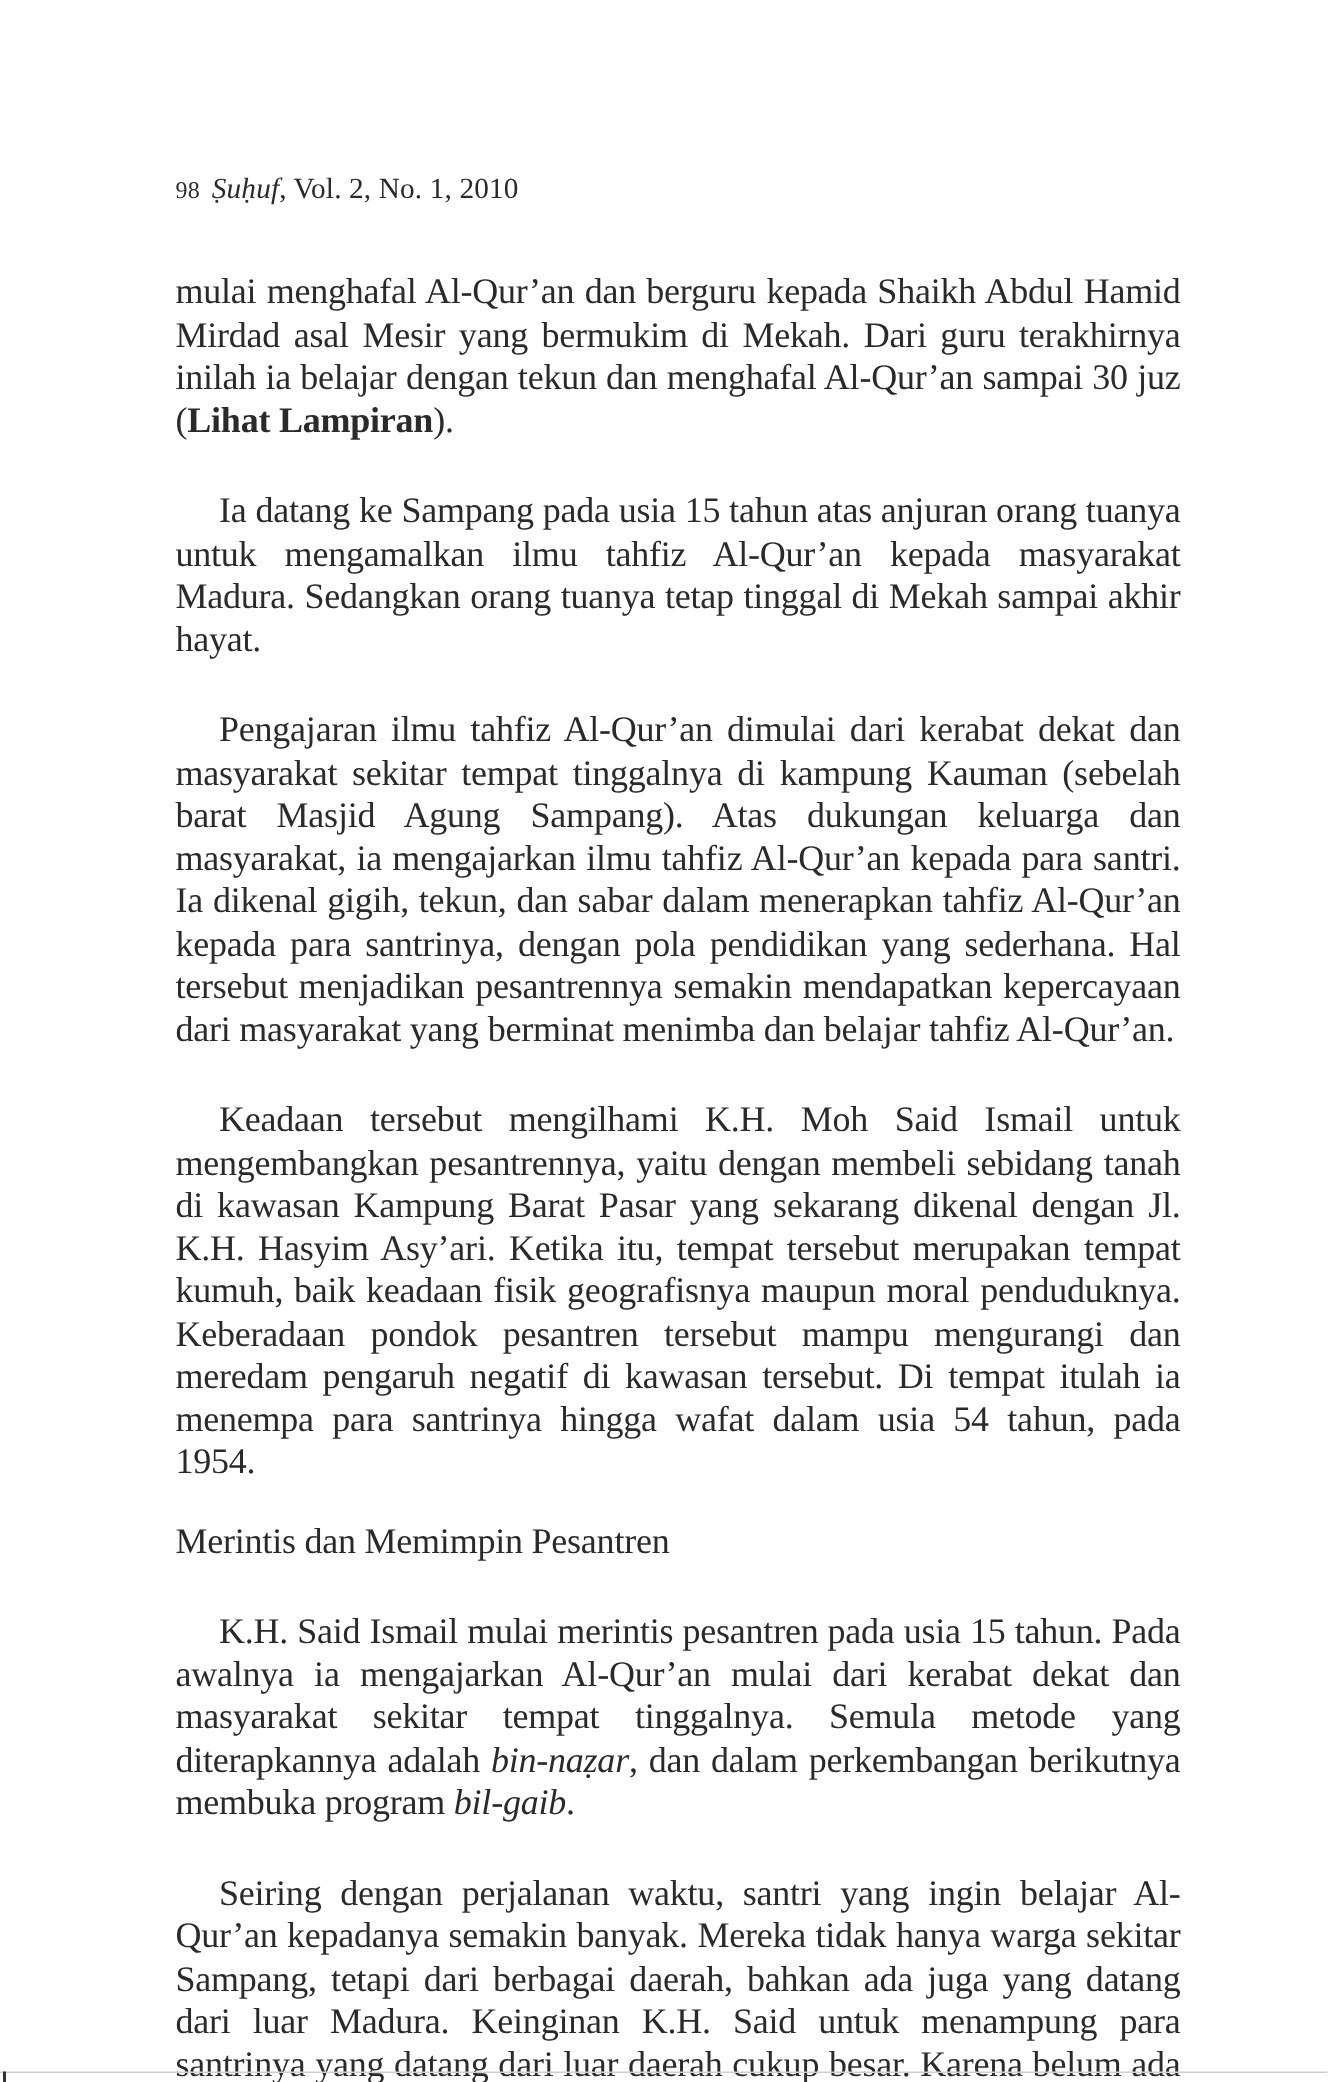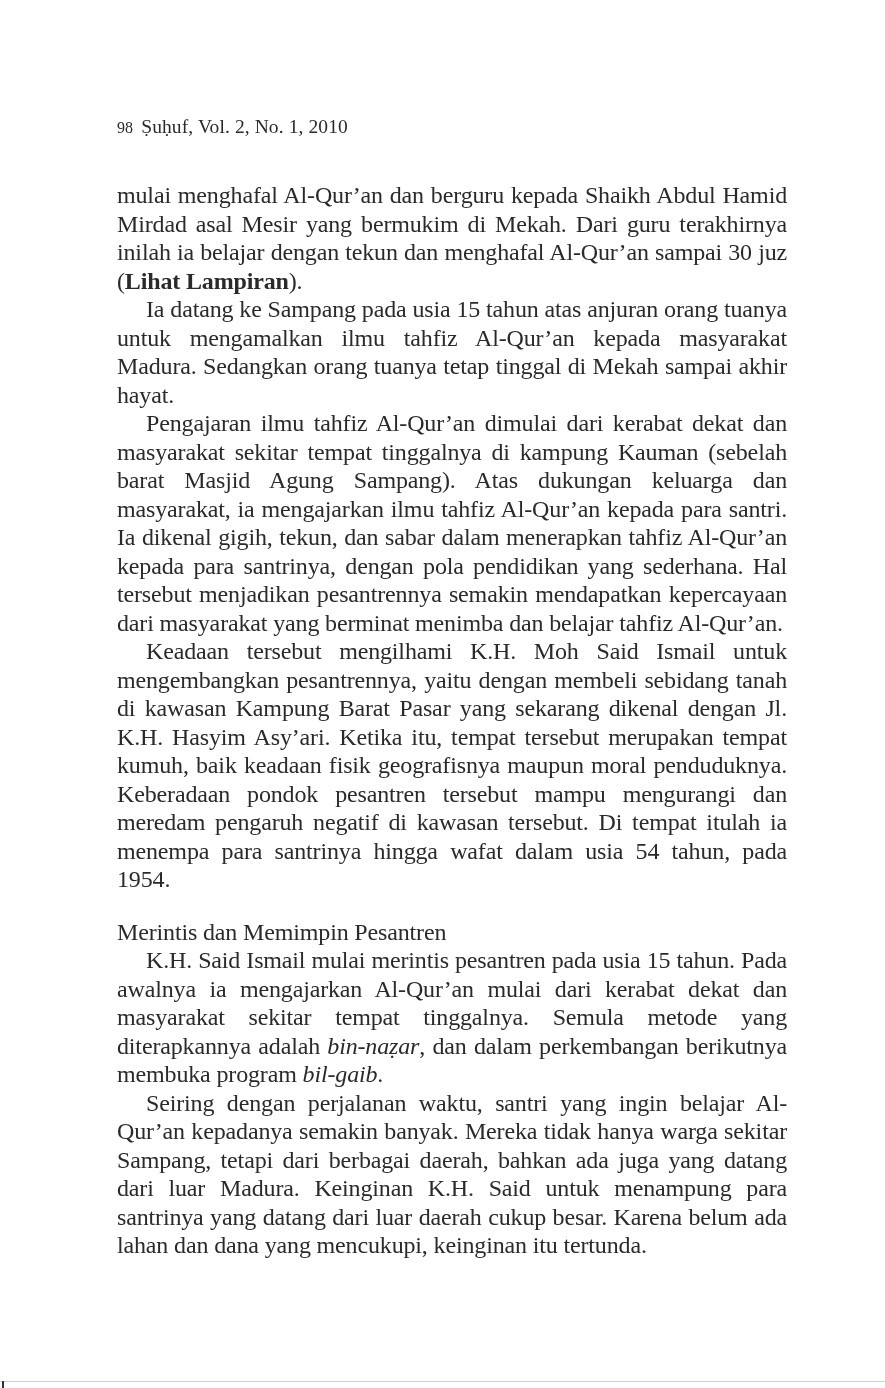--- a/index.html
+++ b/index.html
@@ -4,27 +4,27 @@
 <style>
   html, body { margin: 0; padding: 0; }
   body {
     width: 885px; height: 1388px; background: #ffffff; position: relative; overflow: hidden;
     font-family: "Liberation Serif", "DejaVu Serif", serif; color: #2a2a2a;
   }
   .header {
     position: absolute; left: 117px; top: 116px; font-size: 19.5px; letter-spacing: 0.1px;
   }
   .header .num { margin-right: 8px; font-size: 16px; }
-  .header .journal { }
+  .header .journal { font-style: italic; }
   .body {
     position: absolute; left: 117px; top: 181px; width: 670px;
     font-size: 24px; line-height: 28.5px; text-align: justify; letter-spacing: -0.15px;
   }
   .body p { margin: 0; }
-  .body p.indent { text-indent: 29px; }
+  .body p.indent { text-indent: 29px; margin-top: 32px; }
   .body .bold { font-weight: bold; }
   .body .it { font-style: italic; }
   .section-title { margin-top: 24px !important; }
   .bottom-line {
     position: absolute; left: 0; top: 1381px; width: 885px; height: 1px; background: #cfcfcf;
   }
   .bottom-tick { position: absolute; left: 2px; top: 1381px; width: 2px; height: 7px; background: #333; }
 </style>
 </head>
 <body>

